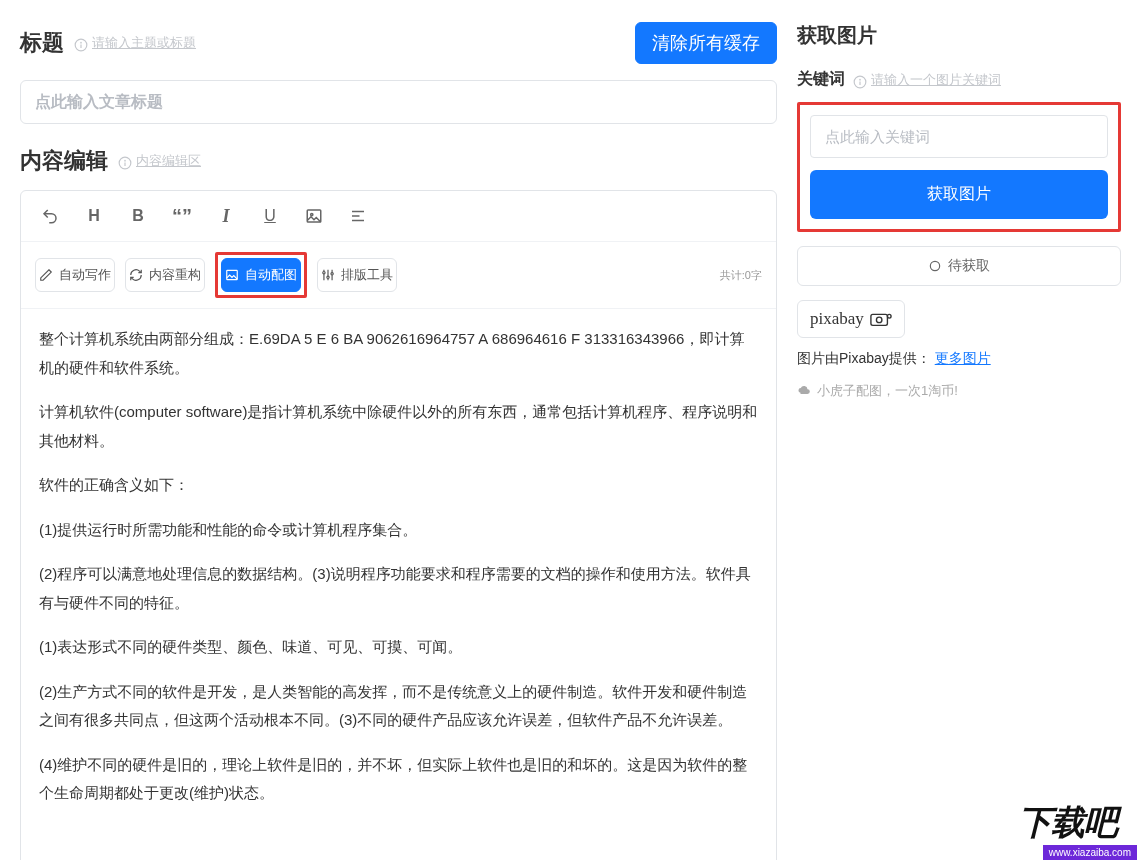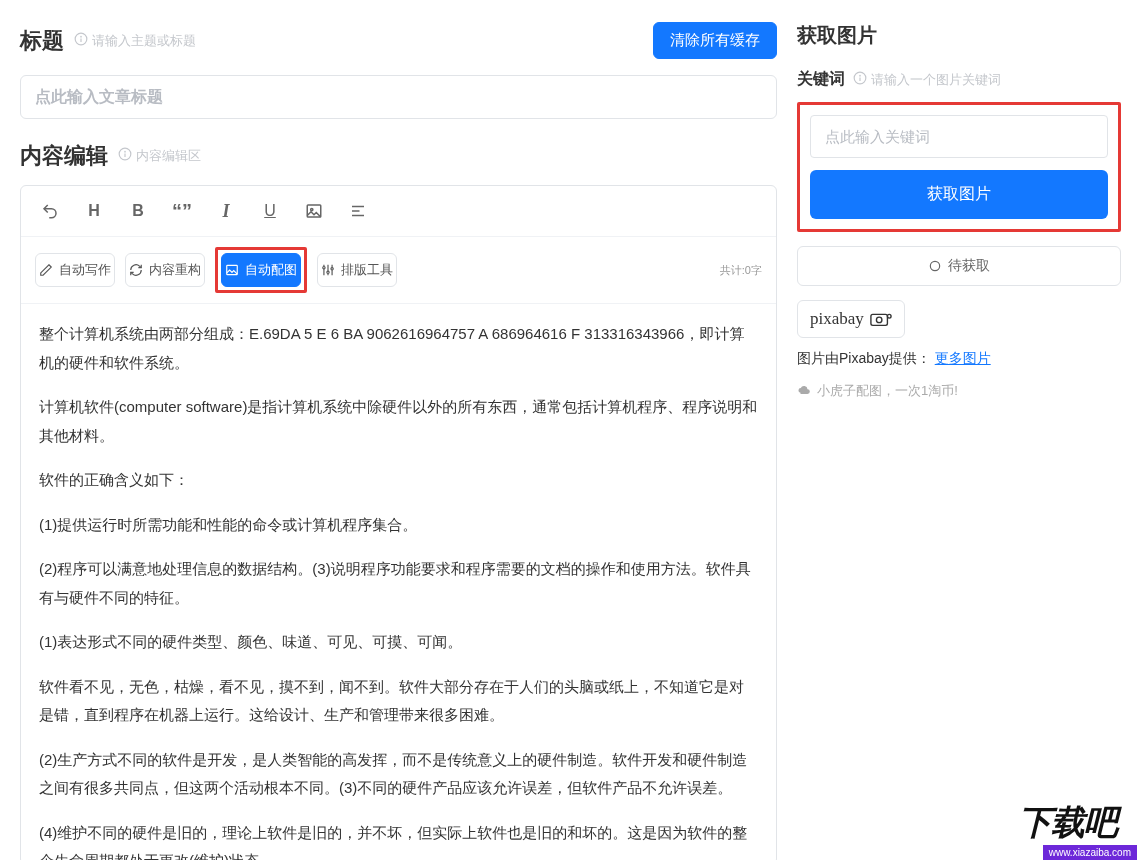--- a/index.html
+++ b/index.html
@@ -3,25 +3,25 @@
 <meta charset="utf-8">
 <style>
 * { margin: 0; padding: 0; box-sizing: border-box; }
 body { font-family: -apple-system, "PingFang SC", "Microsoft YaHei", sans-serif; background: #fff; color: #333; font-size: 14px; }
 .container { display: flex; width: 1137px; height: 860px; padding: 22px 0 0 20px; gap: 20px; }
 .main { flex: 1; min-width: 0; }
 .sidebar { width: 340px; padding-right: 16px; }
 
 .section-header { display: flex; align-items: center; margin-bottom: 14px; }
 .section-title { font-size: 22px; font-weight: 600; color: #333; margin-right: 10px; }
-.section-hint { font-size: 13px; color: #c4c7cc; display: inline-flex; align-items: flex-start; gap: 4px; }
+.section-hint { font-size: 13px; color: #c4c7cc; display: inline-flex; align-items: flex-end; gap: 4px; text-decoration: underline; }
 .section-hint svg { width: 14px; height: 14px; }
 
 .title-row { display: flex; justify-content: space-between; align-items: center; margin-bottom: 16px; }
-.btn { display: inline-flex; align-items: center; justify-content: center; gap: 6px; padding: 8px 16px; border-radius: 6px; font-size: 15px; cursor: pointer; border: 1px solid transparent; background: #fff; }
+.btn { display: inline-flex; align-items: center; justify-content: center; gap: 6px; padding: 8px 16px; border-radius: 6px; font-size: 18px; cursor: pointer; border: 1px solid transparent; background: #fff; }
 .btn-primary { background: #1378ff; color: #fff; border-color: #1378ff; }
 
 .input-box { width: 100%; padding: 12px 14px; border: 1px solid #e1e4e8; border-radius: 6px; font-size: 16px; color: #333; font-weight: bold; }
 .input-box::placeholder { color: #b8bcc3; }
 
 .editor-wrap { border: 1px solid #e1e4e8; border-radius: 6px; margin-top: 14px; }
 .toolbar-row { display: flex; align-items: center; gap: 14px; padding: 10px 14px; border-bottom: 1px solid #f0f2f5; }
 .tb-btn { width: 30px; height: 30px; display: inline-flex; align-items: center; justify-content: center; cursor: pointer; color: #666; border-radius: 4px; }
 .tb-btn svg { width: 18px; height: 18px; }
 
@@ -157,21 +157,20 @@
         <span class="count-text">共计:0字</span>
       </div>
 
       <div class="content-body">
         <p>整个计算机系统由两部分组成：E.69DA 5 E 6 BA 9062616964757 A 686964616 F 313316343966，即计算机的硬件和软件系统。</p>
         <p>计算机软件(computer software)是指计算机系统中除硬件以外的所有东西，通常包括计算机程序、程序说明和其他材料。</p>
         <p>软件的正确含义如下：</p>
         <p>(1)提供运行时所需功能和性能的命令或计算机程序集合。</p>
         <p>(2)程序可以满意地处理信息的数据结构。(3)说明程序功能要求和程序需要的文档的操作和使用方法。软件具有与硬件不同的特征。</p>
         <p>(1)表达形式不同的硬件类型、颜色、味道、可见、可摸、可闻。</p>
-        <p>软件看不见，无色，枯燥，看不见，摸不到，闻不到。软件大部分存在于人们的头脑或纸上，不知道它是对是错，直到程序在机器上运行。这给设计、生产和管理带来很多困难。</p>
         <p>(2)生产方式不同的软件是开发，是人类智能的高发挥，而不是传统意义上的硬件制造。软件开发和硬件制造之间有很多共同点，但这两个活动根本不同。(3)不同的硬件产品应该允许误差，但软件产品不允许误差。</p>
         <p>(4)维护不同的硬件是旧的，理论上软件是旧的，并不坏，但实际上软件也是旧的和坏的。这是因为软件的整个生命周期都处于更改(维护)状态。</p>
       </div>
     </div>
   </div>
 
   <div class="sidebar">
     <div class="side-title">获取图片</div>
 
     <div class="side-hint-row">

